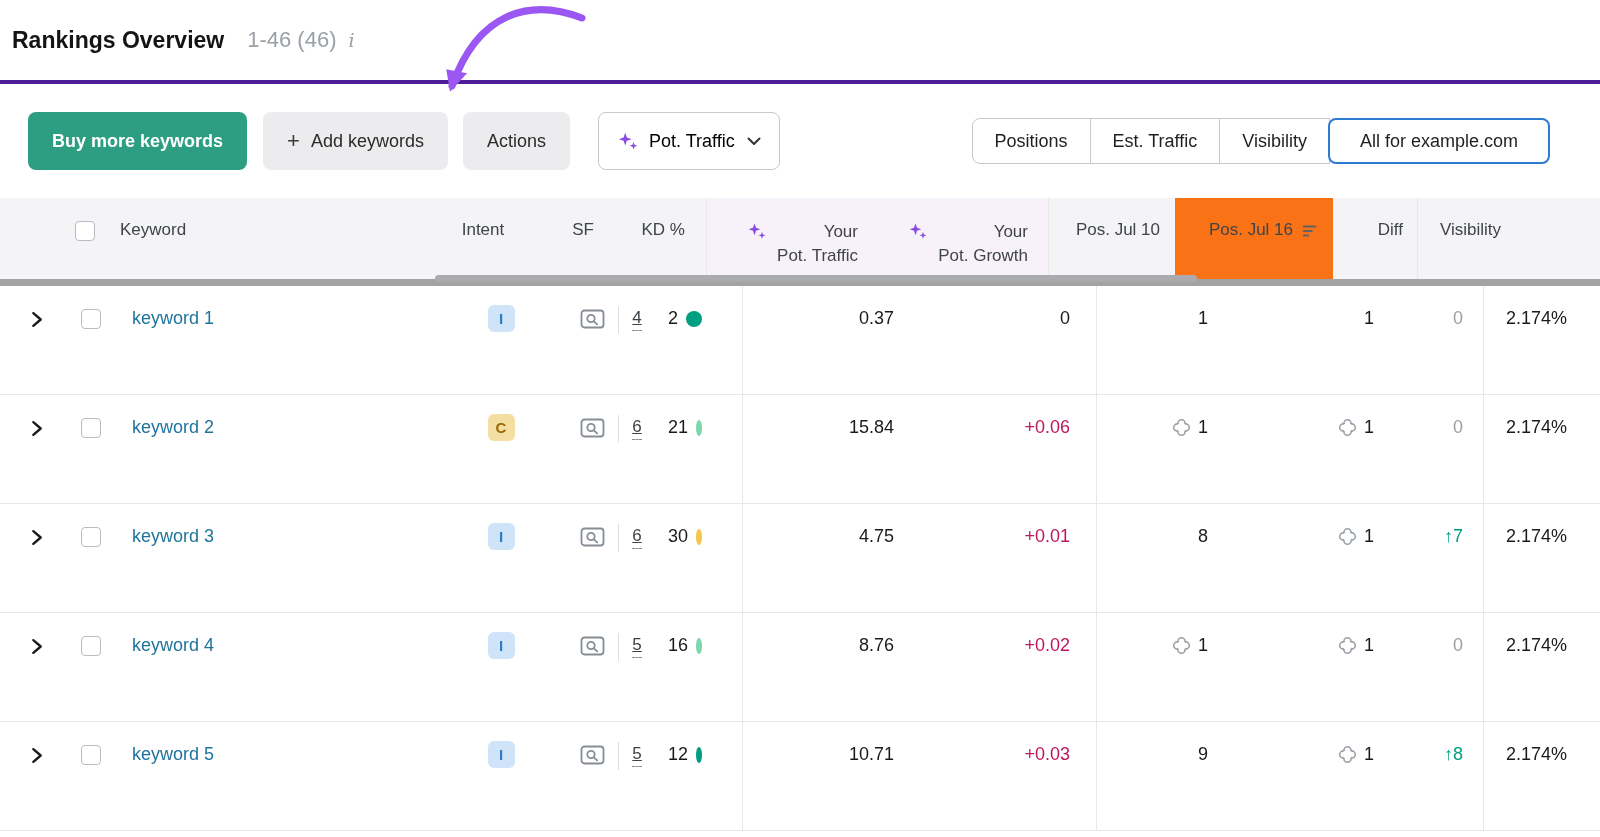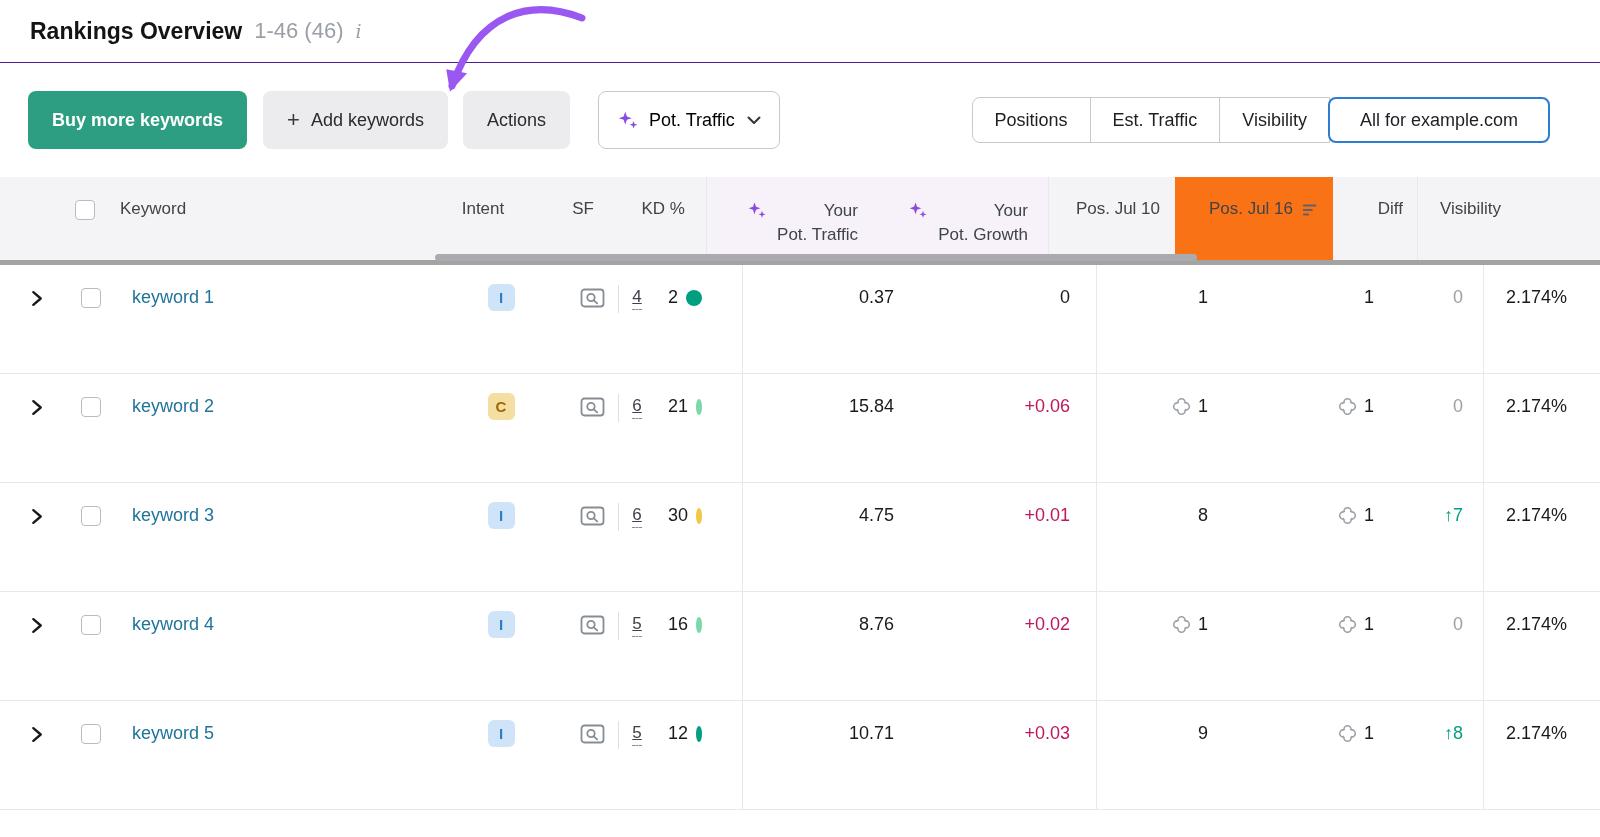--- a/index.html
+++ b/index.html
@@ -4,23 +4,23 @@
 <style>
   * { box-sizing: border-box; }
   html, body { margin:0; padding:0; }
   body {
     width:1600px; height:837px; overflow:hidden; position:relative;
     background:#fff; color:#1a1a1a;
     font-family:"Liberation Sans","DejaVu Sans",sans-serif;
   }
 
   
-  .titlebar { height:63px; border-bottom:1px solid #4c1d95; display:flex; align-items:center; padding:0 30px; }
+  .titlebar { height:84px; border-bottom:4px solid #4c1d95; display:flex; align-items:center; padding:0 12px; }
   .page-title { font-size:23px; font-weight:700; margin:0; color:#141414; }
-  .range { font-size:22px; color:#9aa0a6; margin-left:12px; }
+  .range { font-size:22px; color:#9aa0a6; margin-left:23px; }
   .info { font-size:19px; color:#9aa0a6; font-style:italic; font-family:"DejaVu Serif",serif; margin-left:12px; cursor:pointer; }
 
   
   .toolbar { display:flex; align-items:center; margin:34px 50px 0 28px; height:46px; }
   .btn { height:58px; border-radius:8px; font-size:18px; display:inline-flex; align-items:center; justify-content:center; border:none; cursor:pointer; font-family:inherit; white-space:nowrap; }
   .btn-buy { background:#2e9e82; color:#fff; font-weight:700; padding:0 24px; }
   .btn-gray { background:#ececee; color:#2b2b2b; padding:0 24px; }
   .btn-add { margin-left:16px; }
   .btn-add .plus { font-size:22px; font-weight:400; margin-right:11px; line-height:1; color:#3a3a3a; }
   .btn-actions { margin-left:15px; }
@@ -33,21 +33,21 @@
   .seg:first-child { border-radius:8px 0 0 8px; margin-left:0; }
   .seg.selected { border:2px solid #2e7bd2; border-radius:8px; margin-left:-2px; padding:12px 30px; z-index:2; }
 
   
   .arrow { position:absolute; left:412px; top:2px; pointer-events:none; z-index:5; }
 
   
   .table { margin-top:34px; }
   .trow { display:grid; grid-template-columns:62px 46px 330px 90px 110px 68px 172px 170px 127px 158px 84px 183px; }
 
-  .thead { background:#f4f4f6; height:88px; position:relative; border-bottom:5px solid #a3a3a3; }
+  .thead { background:#f4f4f6; height:88px; position:relative; border-bottom:7px solid #a3a3a3; }
   .hcell { font-size:17px; color:#3f4449; padding-top:22px; display:flex; align-items:flex-start; }
   .thead .c-keyword { padding-left:12px; }
   .thead .c-intent { justify-content:center; }
   .thead .c-sf { justify-content:center; }
   .thead .c-kd { justify-content:flex-end; padding-right:21px; }
   .purplebg { background:#f7f1fa; }
   .sortedbg { background:#f97316; }
   .two-line { display:flex; flex-direction:column; align-items:flex-end; line-height:24px; }
   .hcell .sparkle { margin-right:10px; margin-top:1px; display:inline-flex; }
   .sorticon { margin-left:9px; margin-top:3px; display:inline-flex; }

